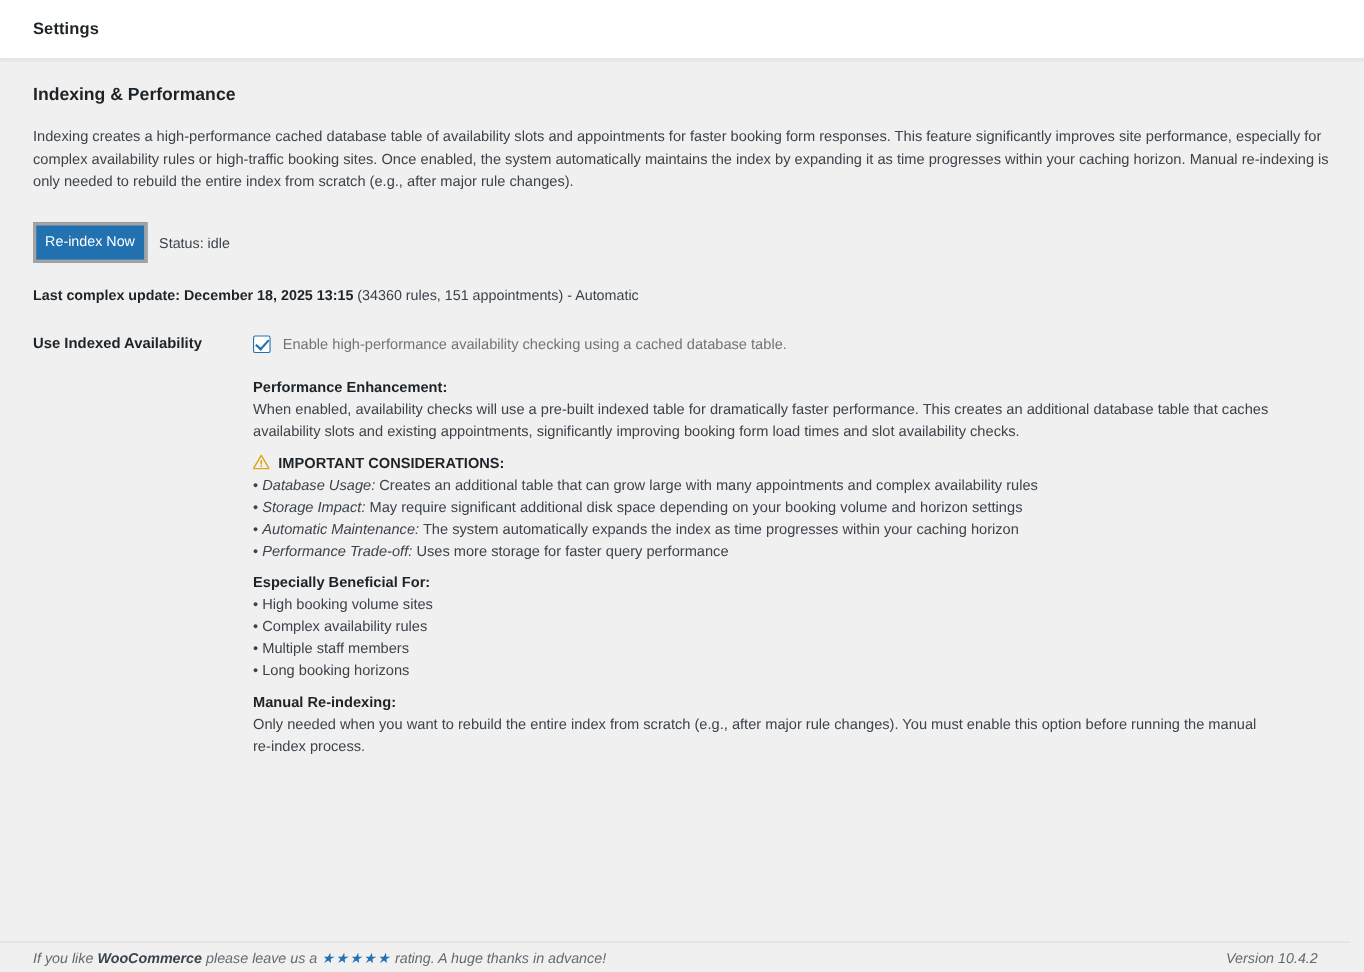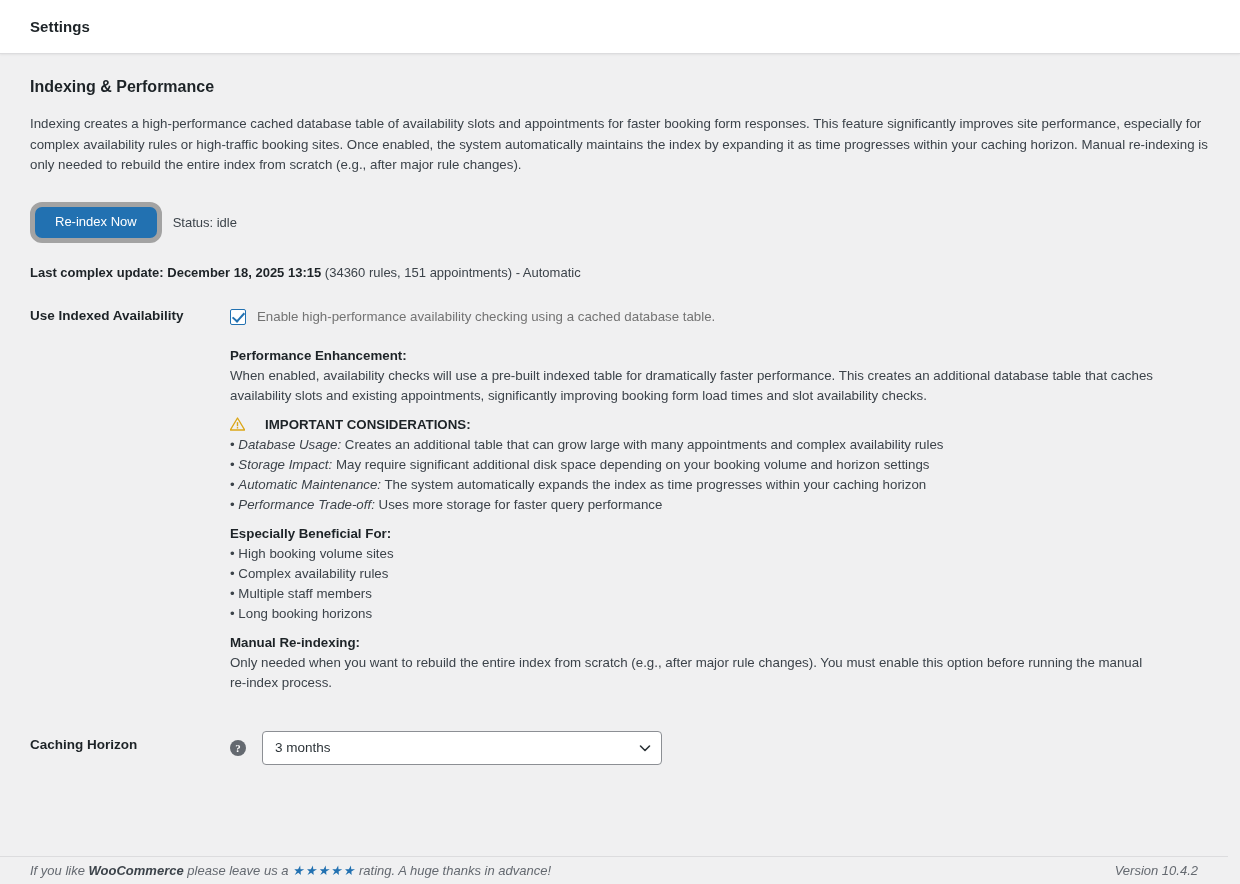--- a/index.html
+++ b/index.html
@@ -79,26 +79,26 @@
 
   
   .reindex-row {
     margin-top: 26px;
     display: flex;
     align-items: center;
     gap: 11px;
   }
   .btn-primary {
     background: #2271b1;
-    border: 5px solid #a3a3a3;
+    border: 3px solid #a3a3a3;
     color: #fff;
     font-size: 13px;
     font-family: inherit;
-    padding: 6px 20px 7px;
-    border-radius: 12px;
+    padding: 6px 8px 7px;
+    border-radius: 0;
     cursor: pointer;
     line-height: 1.4;
   }
   .status-text {
     font-size: 13px;
     color: #3c434a;
   }
 
   .last-update {
     margin-top: 22px;
@@ -172,21 +172,21 @@
   .desc-block .hd {
     font-weight: bold;
     color: #1d2327;
     display: block;
   }
   .desc-block p { margin: 0; }
   .desc-block .gap { margin-top: 9px; }
   .warn-line {
     display: flex;
     align-items: center;
-    gap: 20px;
+    gap: 8px;
     margin-top: 9px;
   }
   .warn-icon { font-size: 13px; line-height: 1; color: #dba617; }
   .warn-text { font-weight: bold; color: #1d2327; font-size: 13.3px; }
   .bullet { display: block; }
   .bullet em { font-style: italic; }
   ul.plain {
     list-style: none;
     margin: 0;
     padding: 0;
@@ -332,36 +332,20 @@
             <li>Long booking horizons</li>
           </ul>
 
           <span class="hd gap">Manual Re-indexing:</span>
           <p>Only needed when you want to rebuild the entire index from scratch (e.g., after major rule changes). You must enable this option before running the manual re-index process.</p>
         </div>
 
       </td>
     </tr>
 
-    <tr class="ch-row">
-      <th style="padding-top:44px;">Caching Horizon</th>
-      <td style="padding-top:38px;">
-        <div class="ch-cell">
-          <span class="help-icon">?</span>
-          <div class="select-box">
-            <span>3 months</span>
-            <span class="chev">
-              <svg width="12" height="12" viewBox="0 0 12 12" aria-hidden="true">
-                    <path d="M1.5 4 L6 8.5 L10.5 4" fill="none" stroke="#2c3338" stroke-width="1.6" stroke-linecap="round" stroke-linejoin="round"></path>
-                  </svg>
-            </span>
-          </div>
-        </div>
-      </td>
-    </tr>
   </tbody>
     </table>
 
 
 </div>
 
 <div class="footer">
   <div>
     <span>If you like</span>
     <b>WooCommerce</b>

